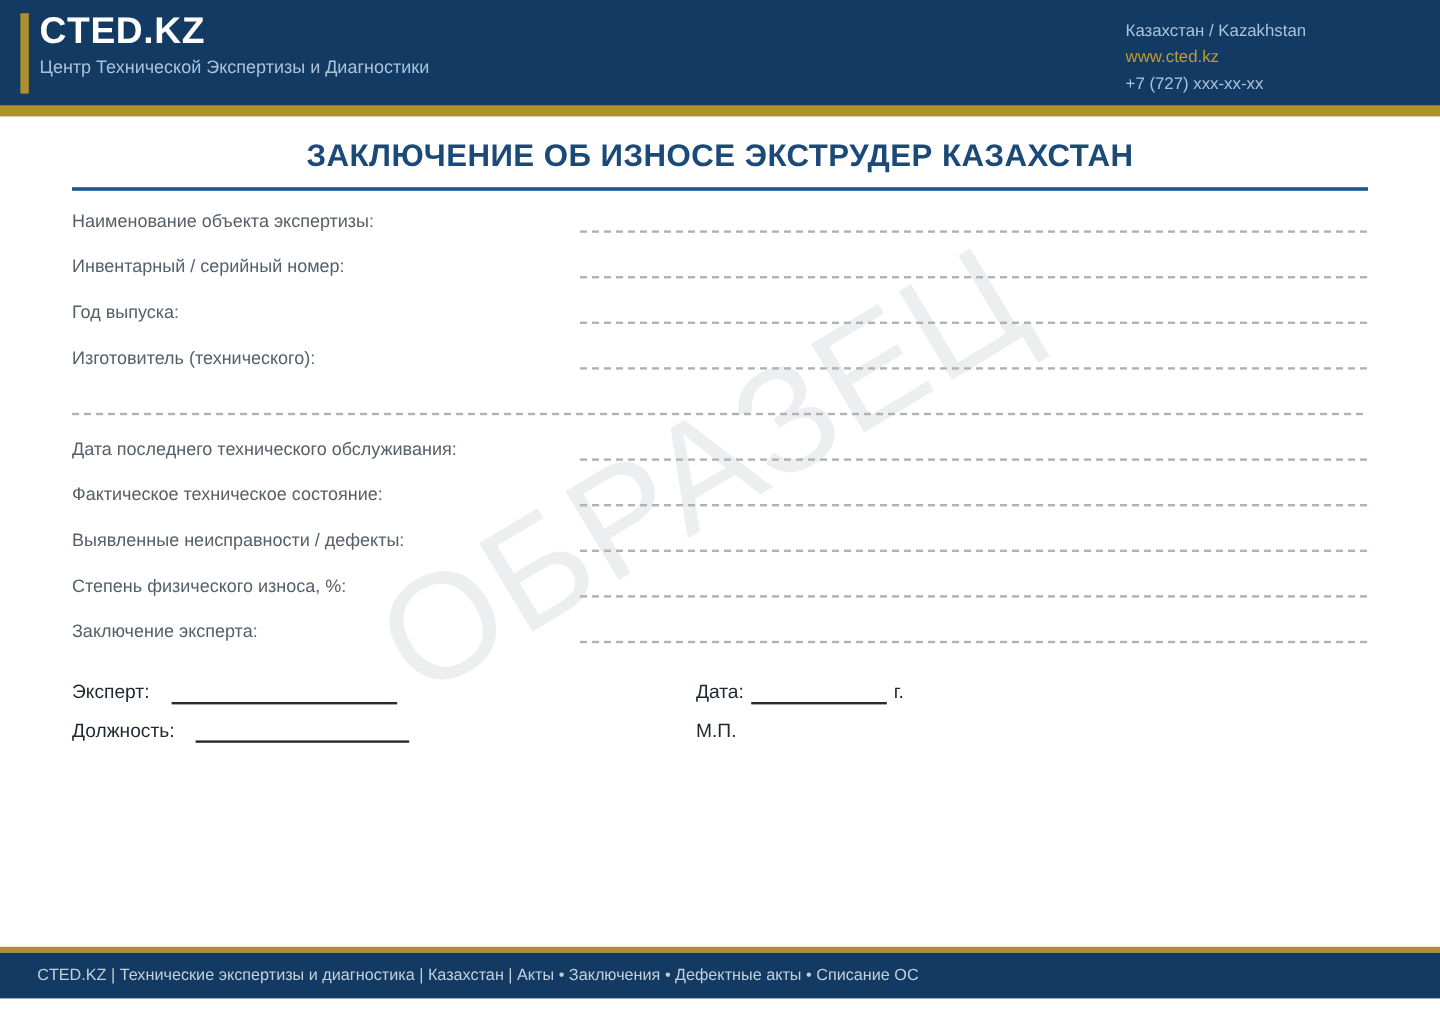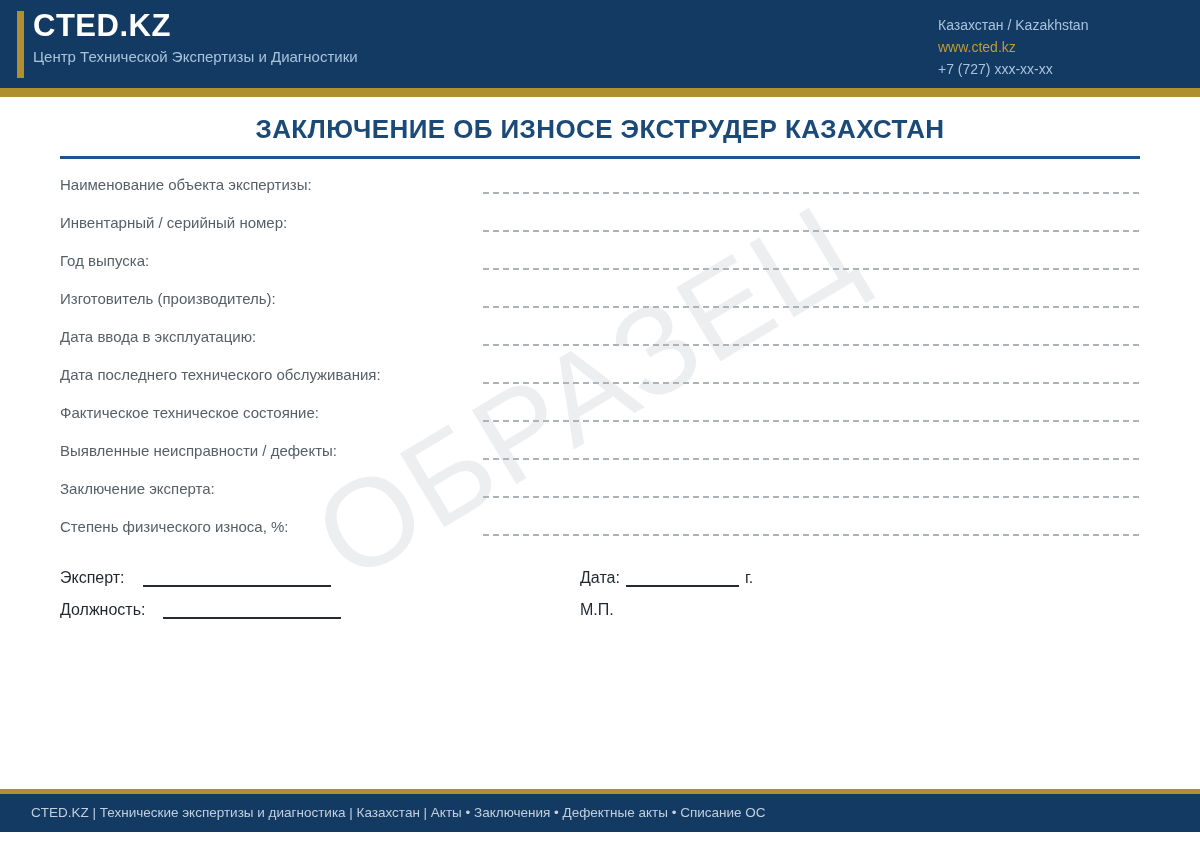--- a/index.html
+++ b/index.html
@@ -99,45 +99,44 @@
     </div>
     <div class="field-row">
       <div class="field-label">Инвентарный / серийный номер:</div>
       <div class="field-line"></div>
     </div>
     <div class="field-row">
       <div class="field-label">Год выпуска:</div>
       <div class="field-line"></div>
     </div>
     <div class="field-row">
-      <div class="field-label">Изготовитель (производитель):</div>
+      <div class="field-label">Изготовитель (технического):</div>
       <div class="field-line"></div>
     </div>
     <div class="field-row">
-      <div class="field-label">Дата ввода в эксплуатацию:</div>
       <div class="field-line"></div>
     </div>
     <div class="field-row">
       <div class="field-label">Дата последнего технического обслуживания:</div>
       <div class="field-line"></div>
     </div>
     <div class="field-row">
       <div class="field-label">Фактическое техническое состояние:</div>
       <div class="field-line"></div>
     </div>
     <div class="field-row">
       <div class="field-label">Выявленные неисправности / дефекты:</div>
       <div class="field-line"></div>
     </div>
     <div class="field-row">
-      <div class="field-label">Заключение эксперта:</div>
+      <div class="field-label">Степень физического износа, %:</div>
       <div class="field-line"></div>
     </div>
     <div class="field-row">
-      <div class="field-label">Степень физического износа, %:</div>
+      <div class="field-label">Заключение эксперта:</div>
       <div class="field-line"></div>
     </div>
   </div>
 
   <div class="signature">
     <div class="sig-row">
       <div class="sig-left">
         <span>Эксперт:</span>
         <span class="uline uline-expert"></span>
       </div>

